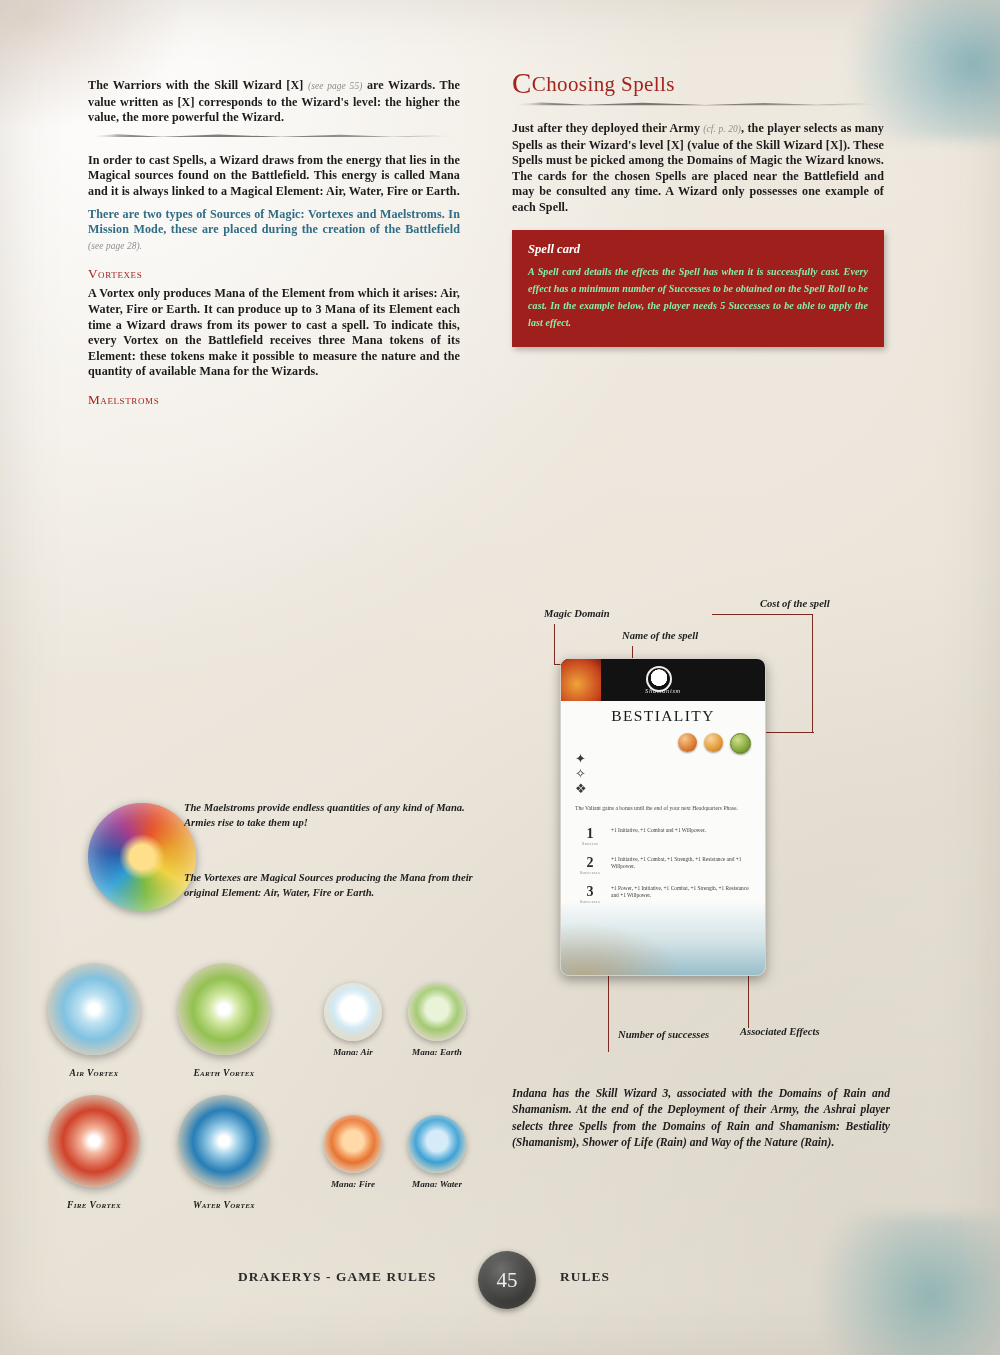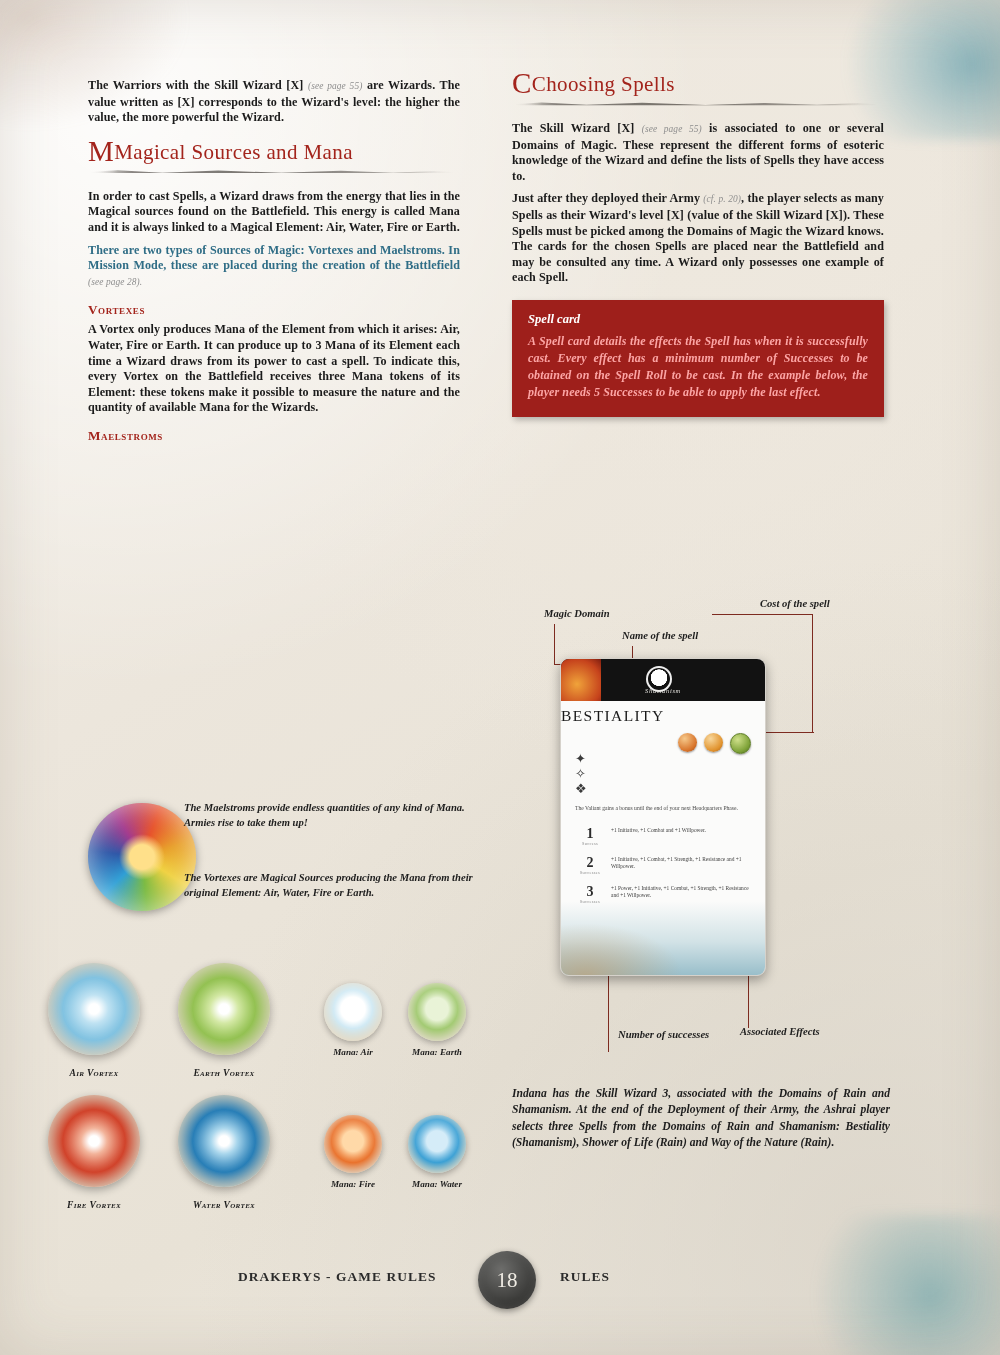--- a/index.html
+++ b/index.html
@@ -55,35 +55,35 @@
   h2.section .drop{font-size:29px;line-height:0;vertical-align:-2px;}
   .rule{
     height:7px;margin:2px 0 13px 0;
     background:linear-gradient(90deg, rgba(60,55,50,0) 0%, rgba(60,55,50,.75) 12%, rgba(60,55,50,.85) 50%, rgba(60,55,50,.55) 80%, rgba(60,55,50,0) 100%);
     -webkit-mask-image:linear-gradient(90deg,transparent,#000 8%,#000 85%,transparent);
     mask-image:linear-gradient(90deg,transparent,#000 8%,#000 85%,transparent);
     opacity:.8;
     clip-path:polygon(0 45%,8% 20%,20% 55%,35% 25%,52% 58%,68% 28%,82% 55%,93% 30%,100% 50%,100% 62%,0 60%);
   }
   h3.sub{
-    color:#a3241c;font-size:13.2px;margin:12px 0 4px 0;font-weight:bold;
+    color:#a3241c;font-size:13.2px;margin:12px 0 4px 0;font-weight:normal;
     font-variant:small-caps;letter-spacing:.6px;
   }
 
   
   .callout{
     margin-top:14px;background:#9e1f1b;color:#fff;padding:12px 16px 16px 16px;
     box-shadow:2px 3px 6px rgba(0,0,0,.25);
     position:relative;
   }
   .callout:after{
     content:"";position:absolute;right:-0px;bottom:-0px;width:0;height:0;
   }
   .callout h4{margin:0 0 6px 0;font-size:12.6px;font-weight:bold;font-style:italic;}
-  .callout p{color:#fca5a5;font-style:italic;font-size:12px;line-height:17px;margin:0;text-align:justify;font-weight:bold;}
+  .callout p{color:#86efac;font-style:italic;font-size:10px;line-height:17px;margin:0;text-align:justify;font-weight:bold;}
 
   
   .figure{position:absolute;left:512px;top:600px;width:400px;height:490px;}
   .card{
     position:absolute;left:48px;top:58px;width:204px;height:316px;
     border-radius:9px;background:#fbfbfa;
     box-shadow:0 4px 12px rgba(0,0,0,.35);
     overflow:hidden;
     border:1px solid #d6d2cb;
   }
@@ -98,21 +98,21 @@
     position:absolute;left:85px;top:7px;width:26px;height:26px;
     background:radial-gradient(circle at 50% 45%, #fff 0 42%, #121212 44%);
     border-radius:50%;
     box-shadow:0 0 0 2px #efefef inset;
   }
   .card-domain-label{
     position:absolute;left:0;top:28px;width:100%;text-align:center;
     color:#e9e7e2;font-size:6.4px;letter-spacing:.7px;font-style:italic;
   }
   .card-title{
-    position:absolute;left:0;top:48px;width:100%;text-align:left;
+    position:absolute;left:0;top:48px;width:100%;text-align:center;
     font-size:15.5px;letter-spacing:1.4px;color:#191919;font-weight:normal;
   }
   .cost-row{position:absolute;right:14px;top:74px;display:flex;gap:7px;}
   .orb{width:19px;height:19px;border-radius:50%;box-shadow:0 1px 2px rgba(0,0,0,.4);}
   .orb.o1{background:radial-gradient(circle at 35% 30%, #f6c88a, #d8752c 65%, #9c4712 100%);}
   .orb.o2{background:radial-gradient(circle at 35% 30%, #f8d79c, #e1932e 65%, #a55a14 100%);}
   .orb.o3{background:radial-gradient(circle at 35% 30%, #cfe08a, #7fa339 65%, #4b6c1d 100%);border:1px solid #5d7d24;}
   .card-runes{position:absolute;left:14px;top:92px;width:22px;height:46px;color:#3b3b3b;font-size:13px;line-height:15px;}
   .card-intro{
     position:absolute;left:14px;top:146px;width:176px;font-size:5.6px;line-height:7.4px;color:#4a4a4a;text-align:left;
@@ -204,23 +204,20 @@
 <div class="content">
 
   <div class="col col-left">
 
     <p>
       <span>The Warriors with the Skill Wizard [X]</span>
       <span class="small-ital">(see page 55)</span>
       <span>are Wizards. The value written as [X] corresponds to the Wizard's level: the higher the value, the more powerful the Wizard.</span>
     </p>
 
-    <h2 class="section">
-      <span class="drop">M</span><span>Magical Sources and Mana</span>
-    </h2>
     <div class="rule"></div>
 
     <p>In order to cast Spells, a Wizard draws from the energy that lies in the Magical sources found on the Battlefield. This energy is called Mana and it is always linked to a Magical Element: Air, Water, Fire or Earth.</p>
     <p>
       <span class="blue-word">There are two types of Sources of Magic: Vortexes and Maelstroms. In Mission Mode, these are placed during the creation of the Battlefield</span>
       <span class="small-ital">(see page 28).</span>
     </p>
 
     <h3 class="sub">Vortexes</h3>
     <p>A Vortex only produces Mana of the Element from which it arises: Air, Water, Fire or Earth. It can produce up to 3 Mana of its Element each time a Wizard draws from its power to cast a spell. To indicate this, every Vortex on the Battlefield receives three Mana tokens of its Element: these tokens make it possible to measure the nature and the quantity of available Mana for the Wizards.</p>
@@ -253,25 +250,20 @@
     <div class="cap2" style="left:228px;top:384px;width:74px;">Mana: Fire</div>
     <div class="cap2" style="left:312px;top:384px;width:74px;">Mana: Water</div>
   </div>
 
   <div class="col col-right">
     <h2 class="section" style="margin-top:-6px;">
       <span class="drop">C</span><span>Choosing Spells</span>
     </h2>
     <div class="rule"></div>
 
-    <p>
-      <span>The Skill Wizard [X]</span>
-      <span class="small-ital">(see page 55)</span>
-      <span>is associated to one or several Domains of Magic. These represent the different forms of esoteric knowledge of the Wizard and define the lists of Spells they have access to.</span>
-    </p>
 
     <p>
       <span>Just after they deployed their Army</span>
       <span class="small-ital">(cf. p. 20)</span><span>, the player selects as many Spells as their Wizard's level [X] (value of the Skill Wizard [X]). These Spells must be picked among the Domains of Magic the Wizard knows. The cards for the chosen Spells are placed near the Battlefield and may be consulted any time. A Wizard only possesses one example of each Spell.</span>
     </p>
 
     <div class="callout">
       <h4>Spell card</h4>
       <p>A Spell card details the effects the Spell has when it is successfully cast. Every effect has a minimum number of Successes to be obtained on the Spell Roll to be cast. In the example below, the player needs 5 Successes to be able to apply the last effect.</p>
     </div>
@@ -340,19 +332,19 @@
       </div>
 
       <div class="card-bottom"></div>
     </div>
   </div>
 
   <div class="fig-caption">Indana has the Skill Wizard 3, associated with the Domains of Rain and Shamanism. At the end of the Deployment of their Army, the Ashrai player selects three Spells from the Domains of Rain and Shamanism: Bestiality (Shamanism), Shower of Life (Rain) and Way of the Nature (Rain).</div>
 
   <div class="footer">
     <div class="footer-left">DRAKERYS - GAME RULES</div>
-    <div class="pagenum">18</div>
+    <div class="pagenum">45</div>
     <div class="footer-right">RULES</div>
   </div>
 
 </div>
 
 <div class="edge-shadow"></div>
 
 </body></html>

